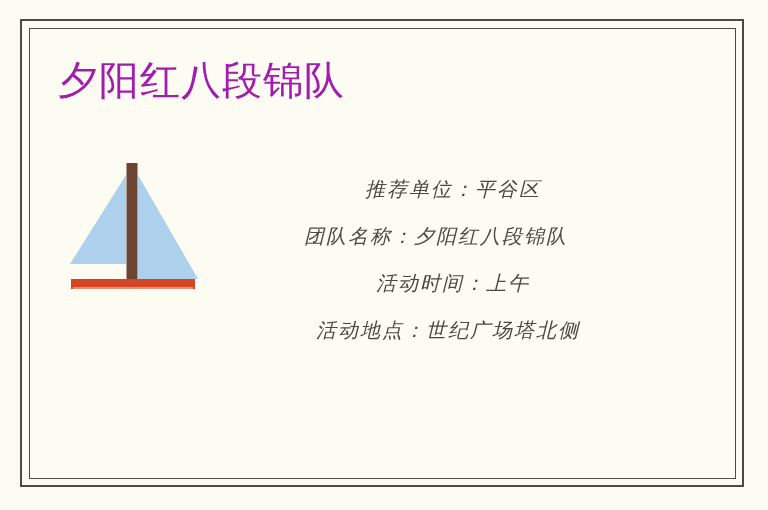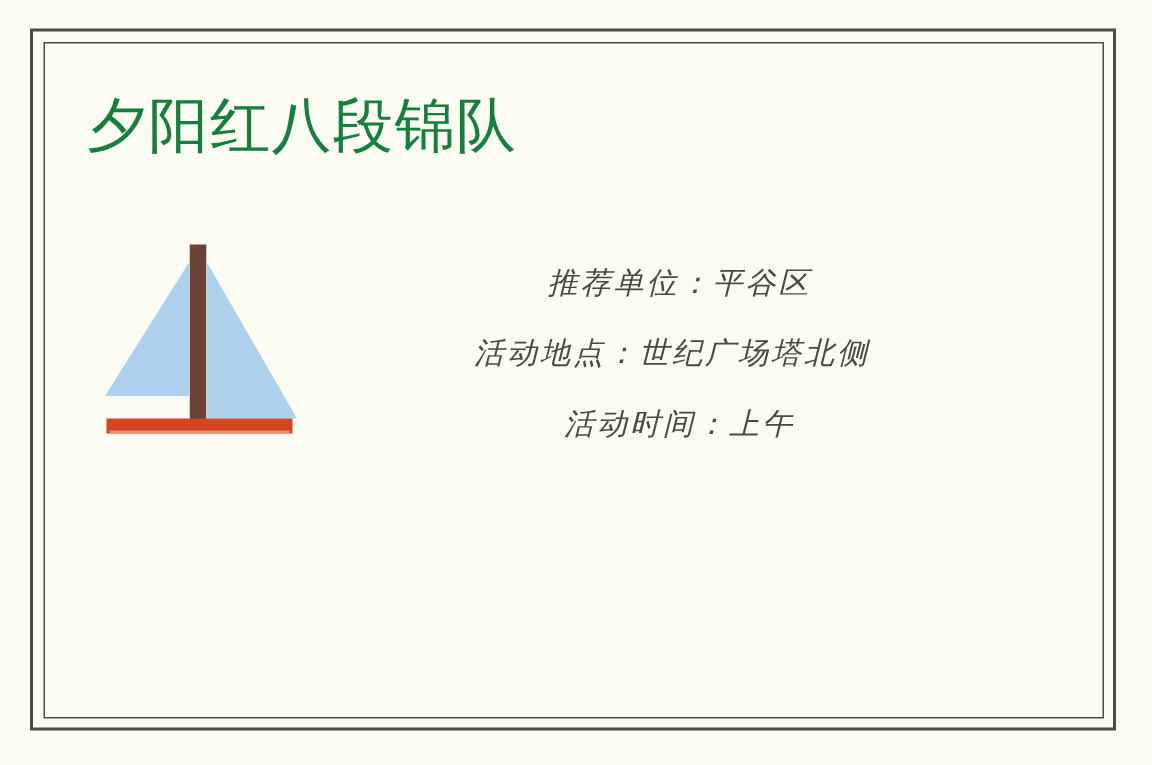--- a/index.html
+++ b/index.html
@@ -41,25 +41,25 @@
     border: 1px solid #4C4C40;
     box-sizing: border-box;
     pointer-events: none;
   }
 
   
   .title {
     position: absolute;
     left: 58px;
     top: 61px;
-    font-family: Liberation Sans, sans-serif;
+    font-family: Liberation Mono, monospace;
     font-size: 40px;
     line-height: 46px;
     letter-spacing: 1px;
-    color: #15803d;
+    color: #a21caf;
     white-space: nowrap;
   }
 
   
   .boat-wrap {
     position: absolute;
     left: 66px;
     top: 157px;
     width: 134px;
     height: 132px;
@@ -114,17 +114,18 @@
       <path d="M5,122 L129,122 L129,133 A62,42 0 0 1 5,133 Z" fill="#D64521"></path>
 
       <rect x="7" y="130" width="120" height="8" fill="#E4907A"></rect>
 
       <path d="M6,138 L128,138 L128,139 A61,34 0 0 1 6,139 Z" fill="#D64521"></path>
     </svg>
   </div>
 
   <div class="info">
     <div class="info-line l1">推荐单位：平谷区</div>
+    <div class="info-line l2">团队名称：夕阳红八段锦队</div>
+    <div class="info-line l4">活动时间：上午</div>
     <div class="info-line l3">活动地点：世纪广场塔北侧</div>
-    <div class="info-line l4">活动时间：上午</div>
   </div>
 
 </div>
 
 </body></html>

